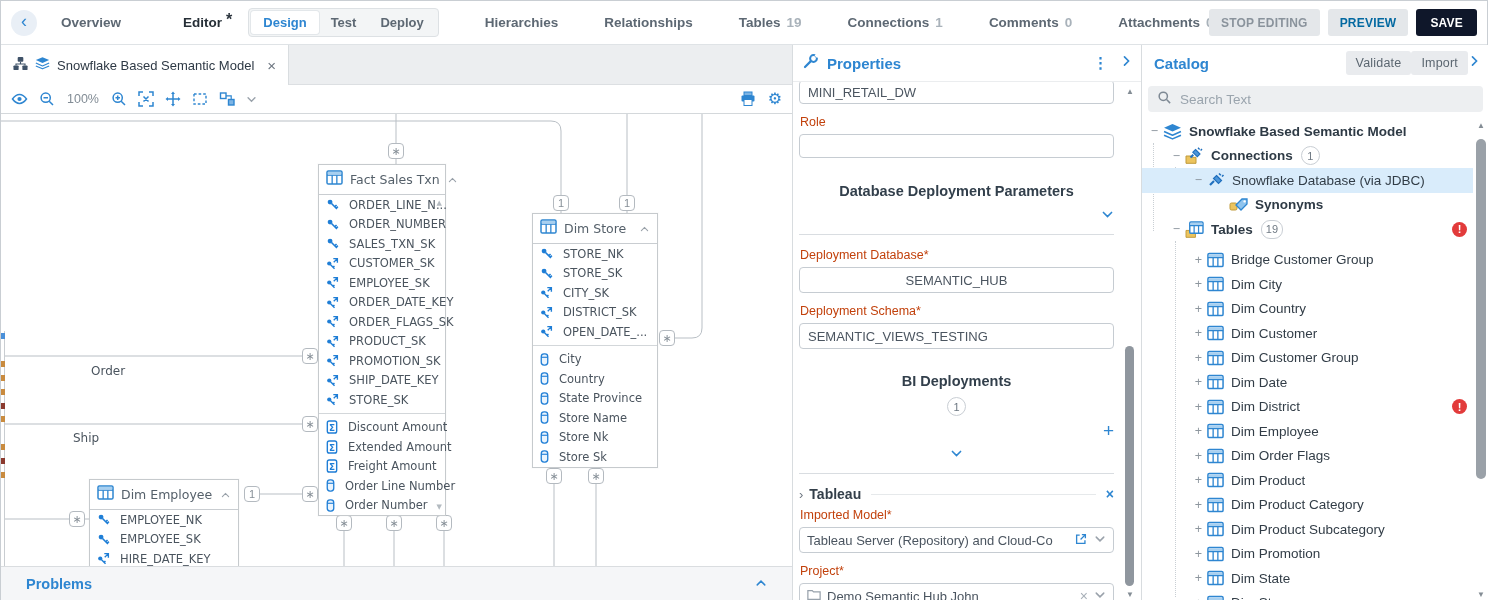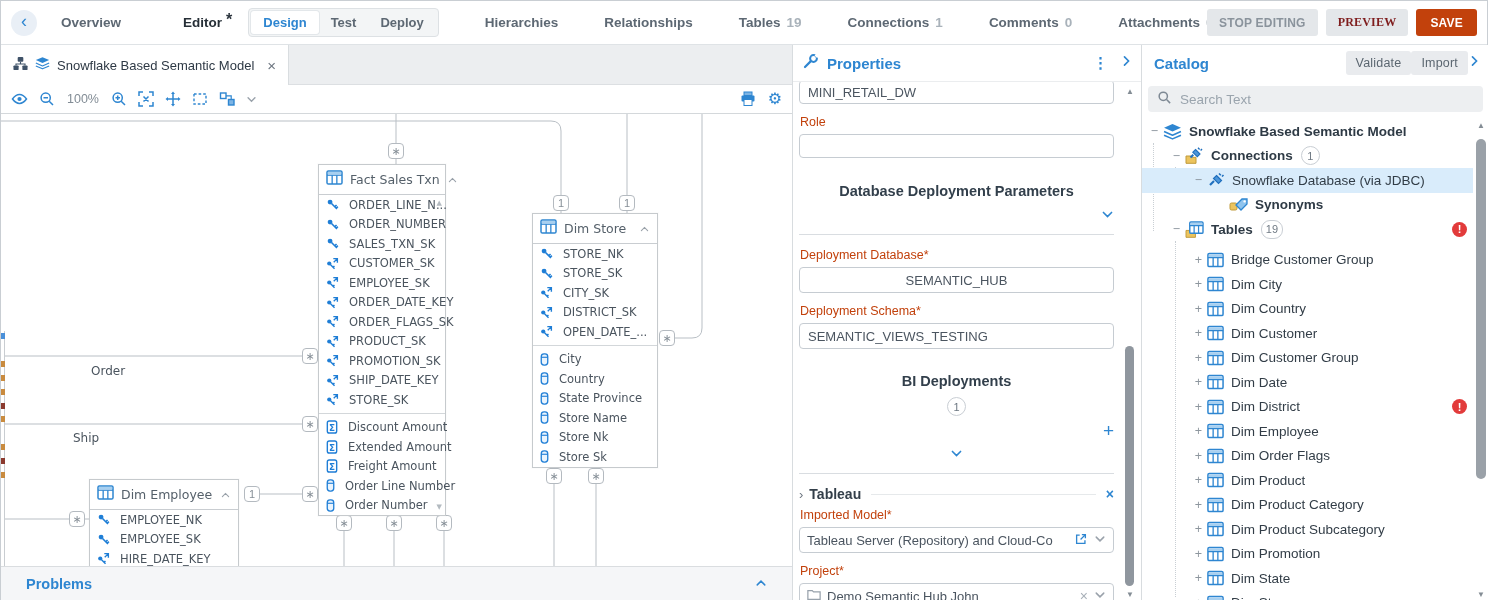--- a/index.html
+++ b/index.html
@@ -19,22 +19,22 @@
   .seg span { font-size:13px; padding:4px 12px; color:#5d6873; font-weight:600; cursor:pointer; border-radius:3px;}
   .seg span.on { background:#fff; color:#2e86d1; box-shadow:0 0 0 1px #e3e7ea; }
   #navlinks { display:flex; align-items:center; }
   .nav-link { margin-left:46px; font-size:13.5px; font-weight:600; color:#5d6873; white-space:nowrap; cursor:pointer; display:flex; align-items:center;}
   .nav-count { color:#a9b2ba; font-weight:600; margin-left:6px; }
   .nav-more { width:22px; height:22px; border-radius:50%; background:#fff; border:1px solid #e2e6e9;
     color:#2e86d1; display:flex; align-items:center; justify-content:center; font-size:14px; margin-left:2px; cursor:pointer;}
   .nav-right { position:absolute; right:10px; top:8px; display:flex; gap:8px; }
   .btn { height:27px; border:none; border-radius:3px; background:#e4e7ea; color:#8a939c;
     font-size:12px; font-weight:700; padding:0 12px; font-family:inherit; cursor:pointer; letter-spacing:.2px;}
-  .btn.preview { color:#7f1d1d;font-family:Liberation Serif, serif; }
-  .btn.save { background:#c2410c; color:#fff; padding:0 14px;}
+  .btn.preview { color:#0369a1; }
+  .btn.save { background:#0f172a; color:#fff; padding:0 14px;}
 
   
   .tabstrip { position:absolute; left:0; top:44px; width:791px; height:40px; background:#eceef0;
     border-bottom:1px solid #dcdfe2; z-index:5;}
   .tab { display:inline-flex; align-items:center; gap:7px; height:40px; background:#fff;
     padding:0 12px 0 12px; border-right:1px solid #d9dde0; cursor:pointer;}
   .tab-title { font-size:13px; color:#2e3945; font-weight:400; white-space:nowrap;}
   .tab-close { color:#6d7680; font-size:15px; margin-left:6px; cursor:pointer; line-height:1;}
   .toolbar { position:absolute; left:0; top:84px; width:791px; height:29px; background:#fff;
     border-bottom:1px solid #d4d8db; display:flex; align-items:center; padding:0 10px; gap:11px; z-index:5;}

